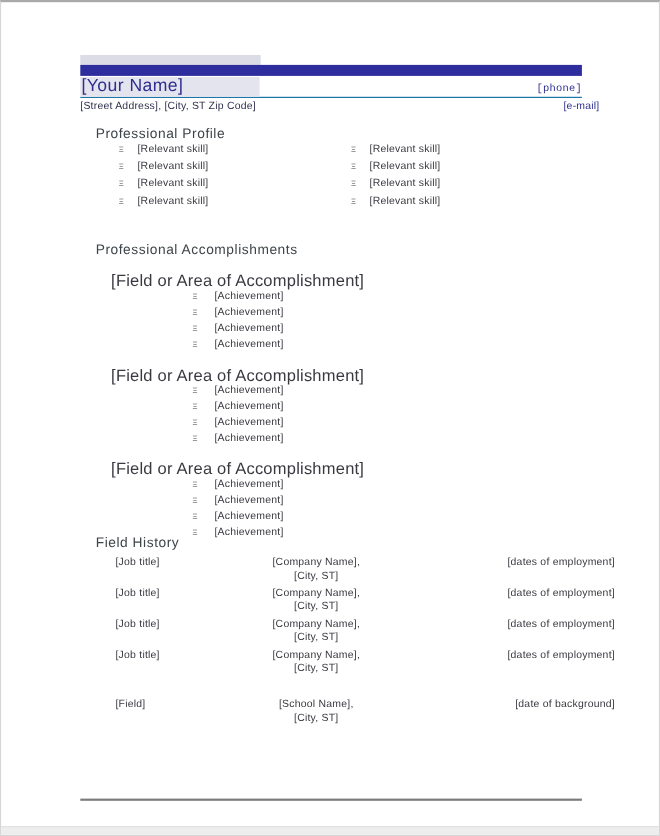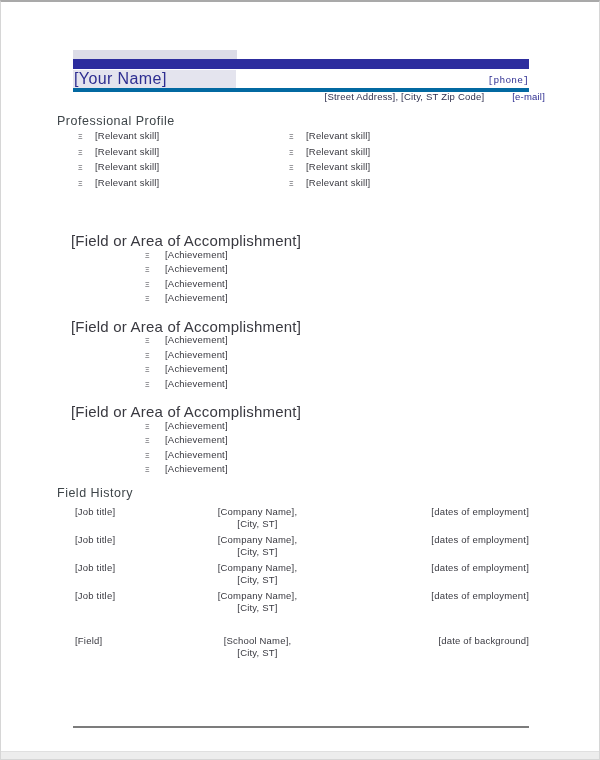--- a/index.html
+++ b/index.html
@@ -11,37 +11,37 @@
     letter-spacing:0.2px;
   }
   .bottom-strip{position:absolute;left:0;right:0;bottom:0;height:7px;background:#ededed;border-top:1px solid #e0e0e0;}
 
   
   .sel-box{position:absolute;left:72px;top:48px;width:164px;height:9px;background:#dcdce7;}
   .accent-bar{position:absolute;left:72px;top:57px;width:456px;height:10px;background:#2d2d9e;}
   .name-row{
     position:absolute;left:72px;top:67px;width:456px;height:19px;
     display:flex;justify-content:space-between;align-items:flex-end;
-    border-bottom:4px solid #0369a1;
+    border-bottom:1px solid #0369a1;
   }
   .name-field{
     display:inline-block;min-width:163px;box-sizing:border-box;
     background:#e4e4ee;color:#2e2e91;font-size:16px;line-height:18px;
     letter-spacing:0.4px;padding-left:1px;
   }
   .phone-field{font-size:9.5px;color:#2e2e91;padding-bottom:2px;font-family:Liberation Mono, monospace;}
   .addr-row{
     position:absolute;left:72px;top:89px;width:472px;
-    display:flex;justify-content:flex-end;font-size:9.5px;gap:28px;
+    display:flex;justify-content:space-between;font-size:9.5px;gap:28px;
   }
   .address-field{color:#30304e;}
   .email-field{color:#2e2e91;}
 
   
-  .section{position:absolute;left:56px;width:472px;}
+  .section{position:absolute;left:86px;width:472px;}
   .sec-title{font-size:12.5px;line-height:15px;color:#3e4549;letter-spacing:0.5px;}
   .sec-profile{top:112px;}
   .sec-accomplishments{top:218px;}
   .sec-work{top:484px;}
   .sec-education{top:627px;}
 
   .desc{margin:7px 0 4px 17px;font-size:9.5px;}
   .skills{margin-left:21px;display:grid;grid-template-columns:211px auto;}
   .li{display:flex;align-items:baseline;font-size:9.5px;line-height:14.5px;}
   .b{flex:0 0 17px;font-size:7px;color:#393940;}
@@ -115,20 +115,21 @@
           </div>
         <div class="li">
             <span class="b">Ξ</span>
             <span>[Relevant skill]</span>
           </div>
       </div>
     </div>
   </div>
 
   <div class="section sec-accomplishments">
+    <div class="sec-title">Professional Accomplishments</div>
 
     <div class="group">
       <div class="field">[Field or Area of Accomplishment]</div>
       <div class="li">
           <span class="b">Ξ</span>
           <span>[Achievement]</span>
         </div>
       <div class="li">
           <span class="b">Ξ</span>
           <span>[Achievement]</span>

